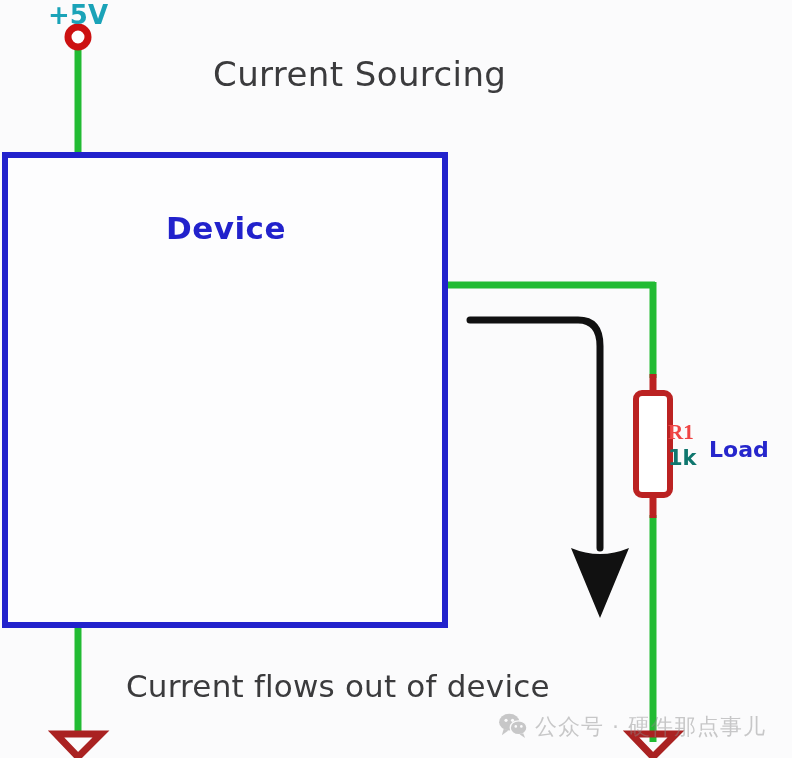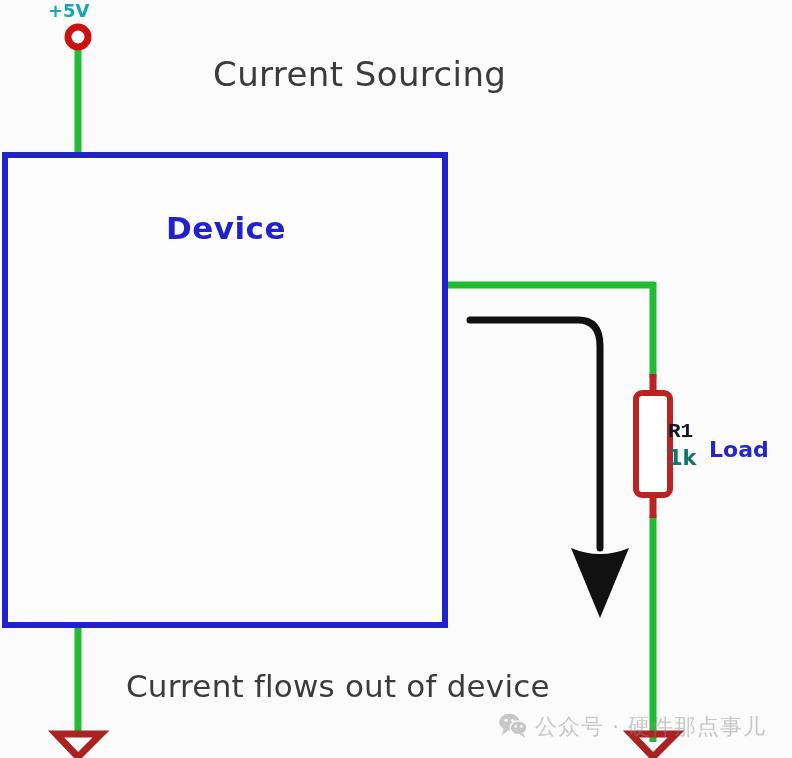--- a/index.html
+++ b/index.html
@@ -51,32 +51,32 @@
     top: 210px;
     font-size: 31px;
     font-weight: bold;
     color: #2222cc;
     letter-spacing: 0.5px;
     font-family: "DejaVu Sans", sans-serif;
   }
   #supply-label {
     left: 48px;
     top: 0px;
-    font-size: 18px;
+    font-size: 26px;
     font-weight: bold;
     color: #1aa3b8;
     font-family: "DejaVu Sans", sans-serif;
   }
   #resistor-ref {
     left: 668px;
     top: 420px;
     font-size: 21px;
     font-weight: bold;
-    color: #0f172a;
-    font-family: Liberation Mono, monospace;
+    color: #ef4444;
+    font-family: Liberation Serif, serif;
   }
   #resistor-value {
     left: 668px;
     top: 446px;
     font-size: 21px;
     font-weight: bold;
     color: #0f766e;
     font-family: "DejaVu Sans", sans-serif;
   }
   #load-label {

